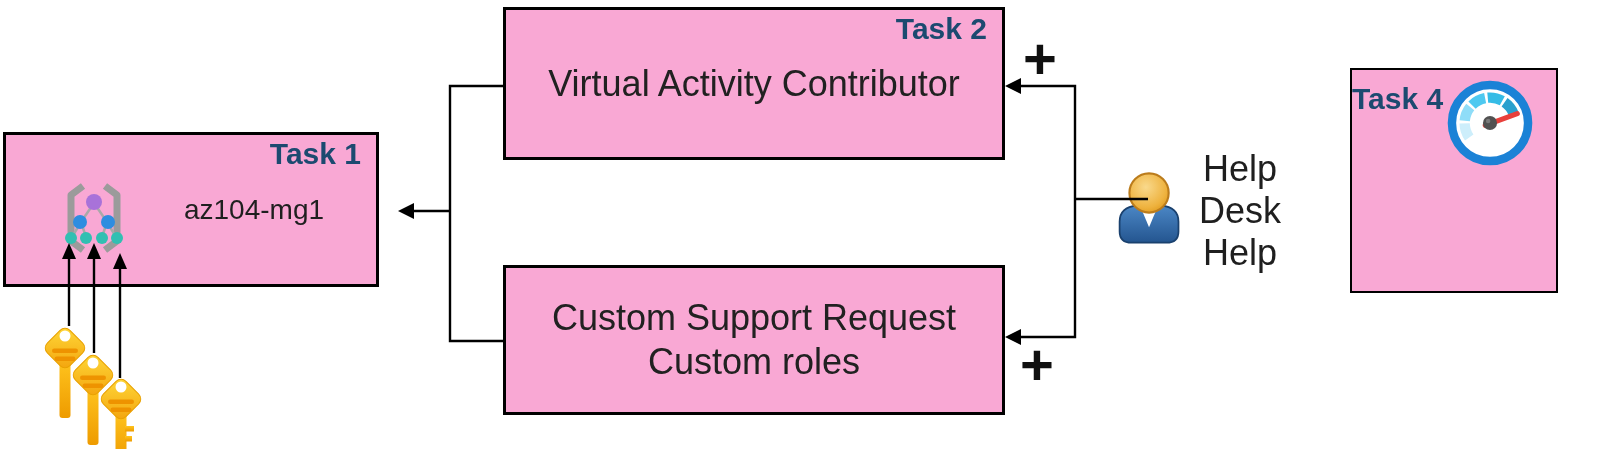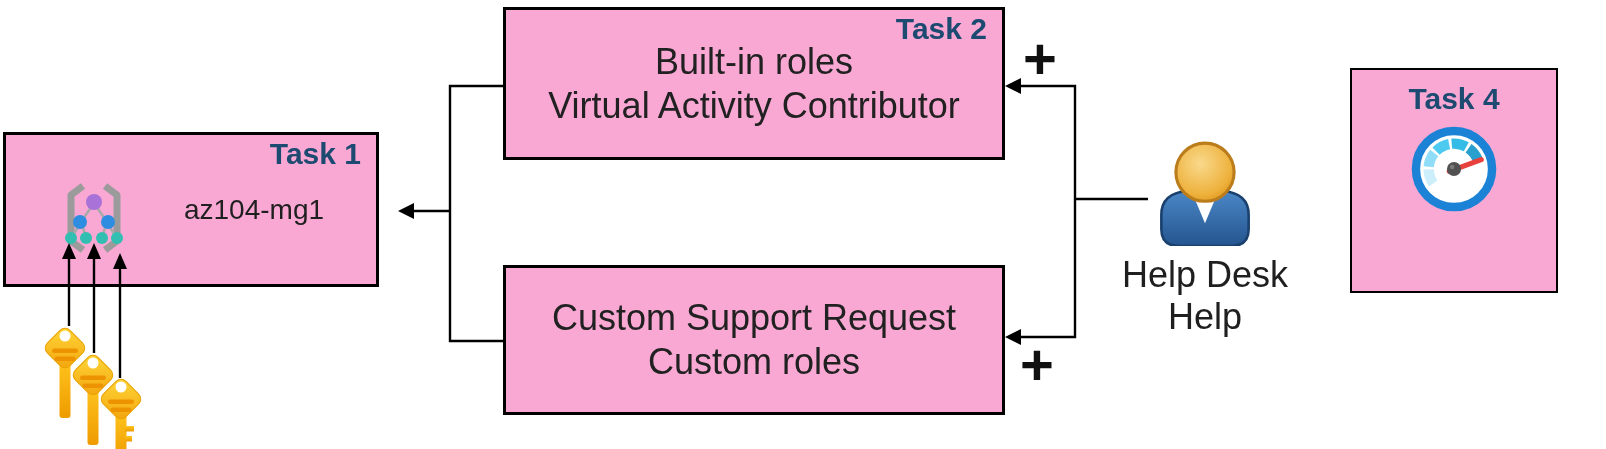--- a/index.html
+++ b/index.html
@@ -21,28 +21,28 @@
     position:absolute;left:130px;right:4px;top:0;bottom:0;
     display:flex;align-items:center;justify-content:center;
     font-size:28px;color:#1f1f1f;
   }
   .box-task2{left:503px;top:7px;width:502px;height:153px;}
   .box-task3{left:503px;top:265px;width:502px;height:150px;}
   .role-box{display:flex;flex-direction:column;align-items:center;justify-content:center;}
   .box-line{font-size:36px;line-height:1.22;color:#212121;text-align:center;}
   .box-task4{
     left:1350px;top:68px;width:208px;height:225px;border-width:2.5px;
-    display:flex;flex-direction:column;align-items:center;
+    display:flex;flex-direction:row;align-items:flex-start;
   }
   .task4-label{font-size:30px;font-weight:700;color:#1c4a70;margin-top:12px;}
   .gauge-icon{margin-top:6px;}
   .task4-caption{font-size:37px;color:#1f1f1f;margin-top:2px;}
   .helpdesk{
     position:absolute;left:1114px;top:140px;width:182px;z-index:2;
-    display:flex;flex-direction:column;align-items:center;
+    display:flex;flex-direction:row;align-items:center;
   }
   .helpdesk-text{font-size:36px;line-height:1.17;color:#1f1f1f;text-align:center;margin-top:8px;}
   .plus{
     position:absolute;width:64px;height:64px;line-height:62px;text-align:center;
     font-size:58px;font-weight:700;color:#101010;z-index:2;
   }
   .plus-top{left:1008px;top:28px;}
   .plus-bottom{left:1005px;top:334px;}
   .connectors{position:absolute;left:0;top:0;z-index:3;pointer-events:none;}
   .keys-icon{position:absolute;left:30px;top:315px;z-index:4;}
@@ -71,21 +71,20 @@
       <circle cx="15" cy="57" r="6" fill="#32bfb2"></circle>
       <circle cx="30" cy="57" r="6" fill="#32bfb2"></circle>
       <circle cx="46" cy="57" r="6" fill="#32bfb2"></circle>
       <circle cx="61" cy="57" r="6" fill="#32bfb2"></circle>
     </svg>
     <div class="task1-title">az104-mg1</div>
   </div>
 
   <div class="box box-task2 role-box">
     <div class="task-label">Task 2</div>
-    <div class="box-line">Built-in roles</div>
     <div class="box-line">Virtual Activity Contributor</div>
   </div>
 
   <div class="box box-task3 role-box">
     <div class="box-line">Custom Support Request</div>
     <div class="box-line">Custom roles</div>
   </div>
 
   <div class="box box-task4">
     <div class="task4-label">Task 4</div>

